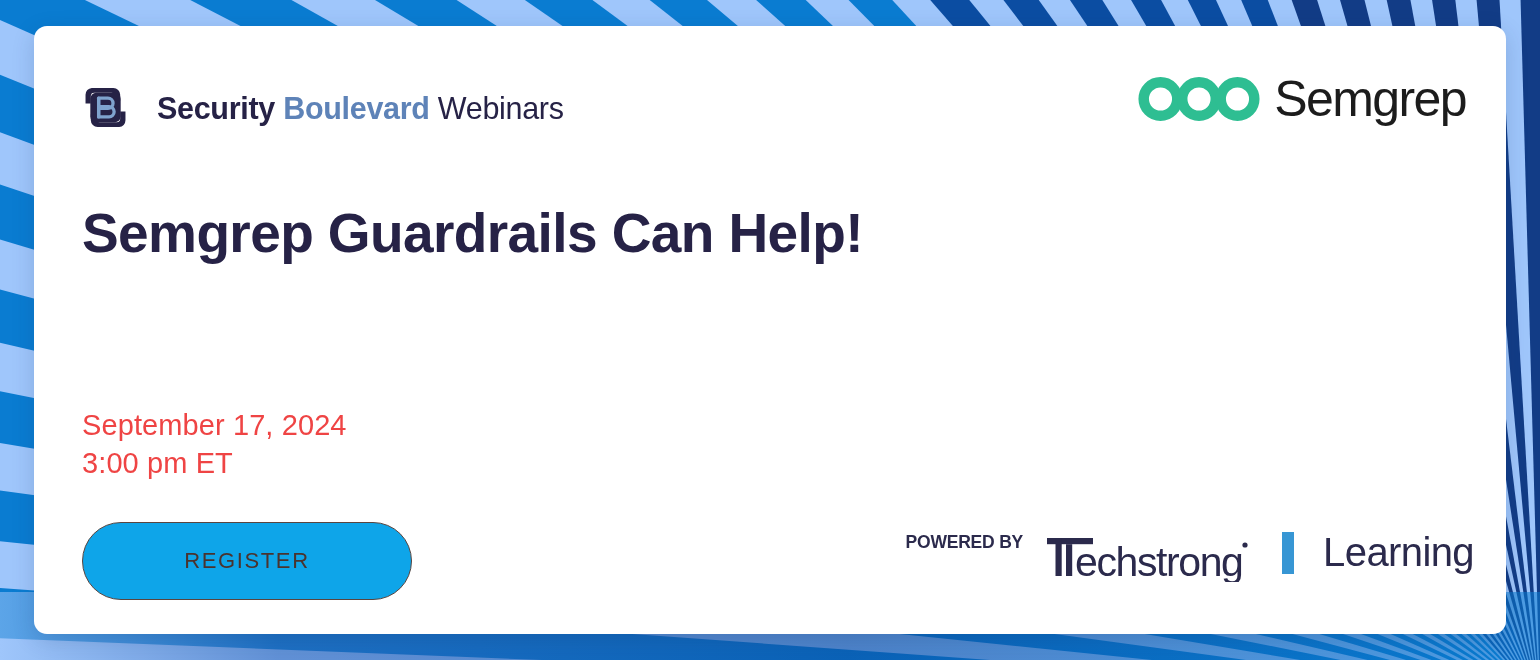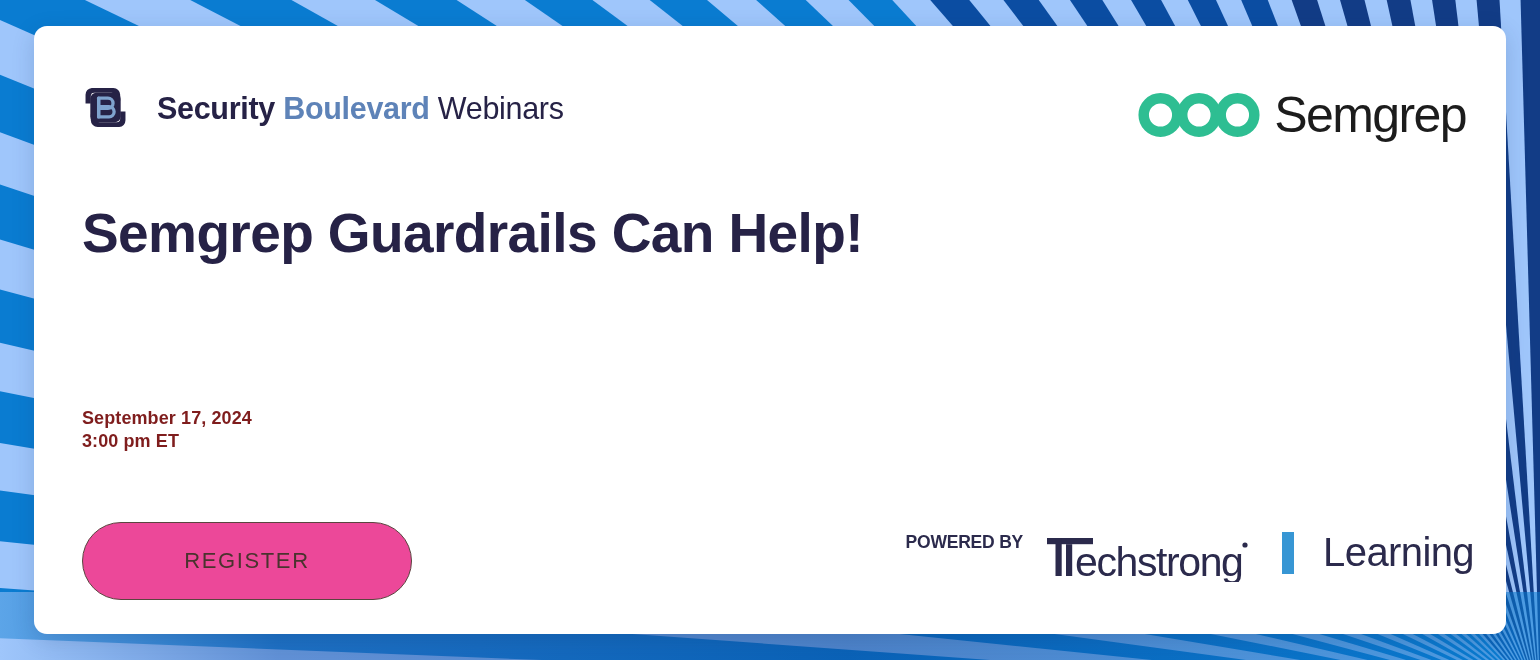--- a/index.html
+++ b/index.html
@@ -69,21 +69,21 @@
   }
   #sb-words .w1 { font-weight: 700; color: #262246; }
   #sb-words .w2 { font-weight: 700; color: #5E83B8; }
   #sb-words .w3 { font-weight: 400; color: #262246; }
 
   #semgrep-logo {
     position: absolute;
     right: 0;
     top: 2px;
     display: flex;
-    align-items: flex-end;
+    align-items: flex-start;
     gap: 14px;
     height: 66px;
   }
   #semgrep-rings { display: block; }
   #semgrep-word {
     font-size: 50px;
     font-weight: 400;
     color: #1C1C1C;
     letter-spacing: -1.6px;
     line-height: 1;
@@ -102,38 +102,38 @@
     letter-spacing: -0.6px;
     color: #262246;
   }
   #headline .ln { display: block; white-space: nowrap; }
 
   
   #datetime {
     position: absolute;
     left: 48px;
     top: 381px;
-    font-size: 18px;
-    font-weight: 700;
+    font-size: 29px;
+    font-weight: 400;
     line-height: 1.30;
-    color: #7f1d1d;
+    color: #ef4444;
     letter-spacing: 0.1px;
   }
   #datetime span { display: block; white-space: nowrap; }
 
   
   #register-btn {
     position: absolute;
     left: 48px;
     top: 496px;
     width: 330px;
     height: 78px;
     border: 1.6px solid #5A453F;
     border-radius: 40px;
-    background: #ec4899;
+    background: #0ea5e9;
     color: #4A332E;
     font-family: "Liberation Sans", sans-serif;
     font-size: 22px;
     font-weight: 400;
     letter-spacing: 1.6px;
     cursor: pointer;
     display: flex;
     align-items: center;
     justify-content: center;
   }

